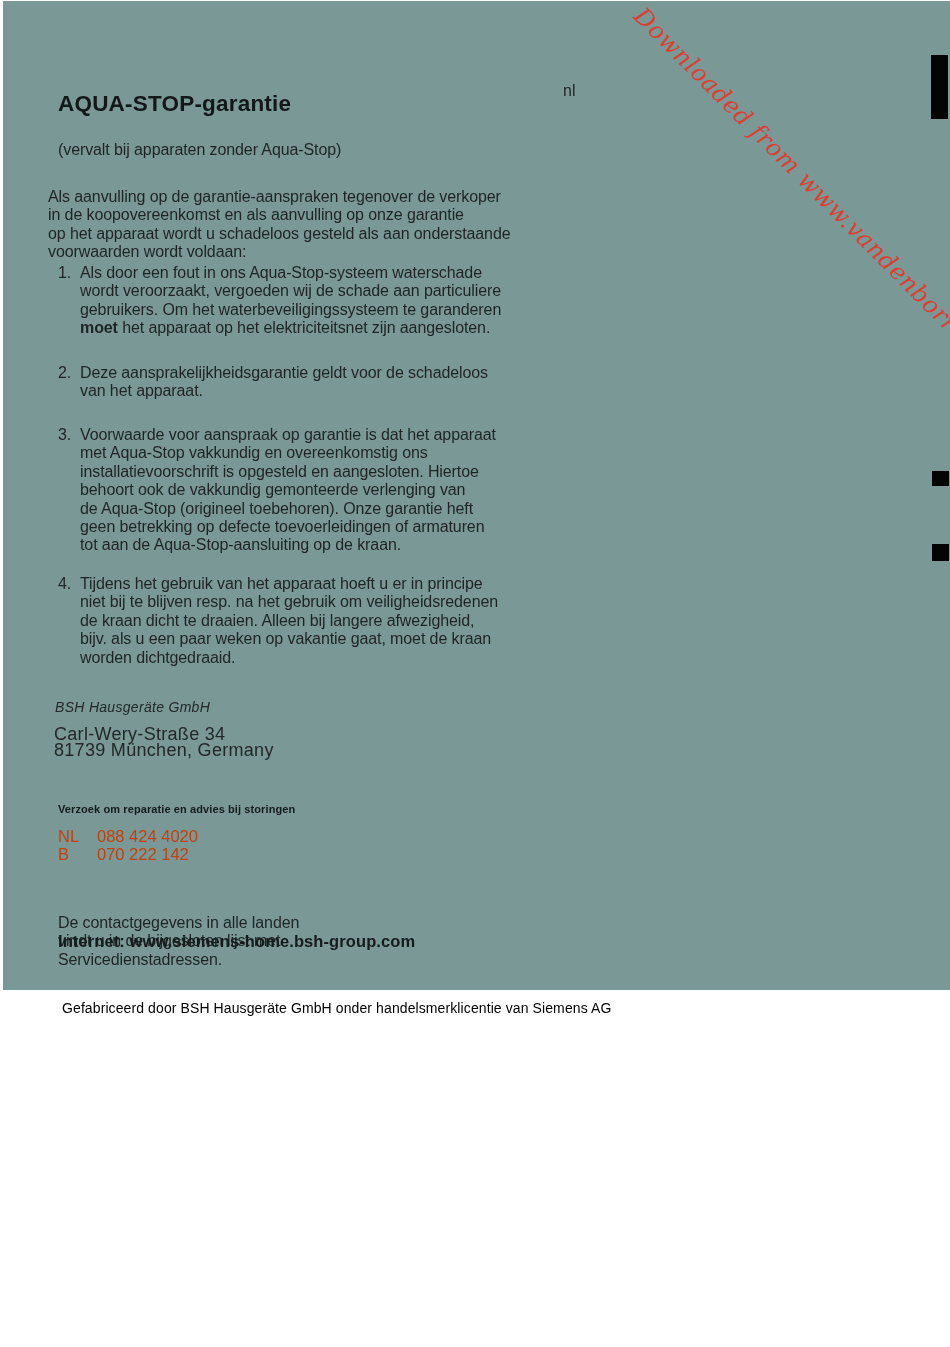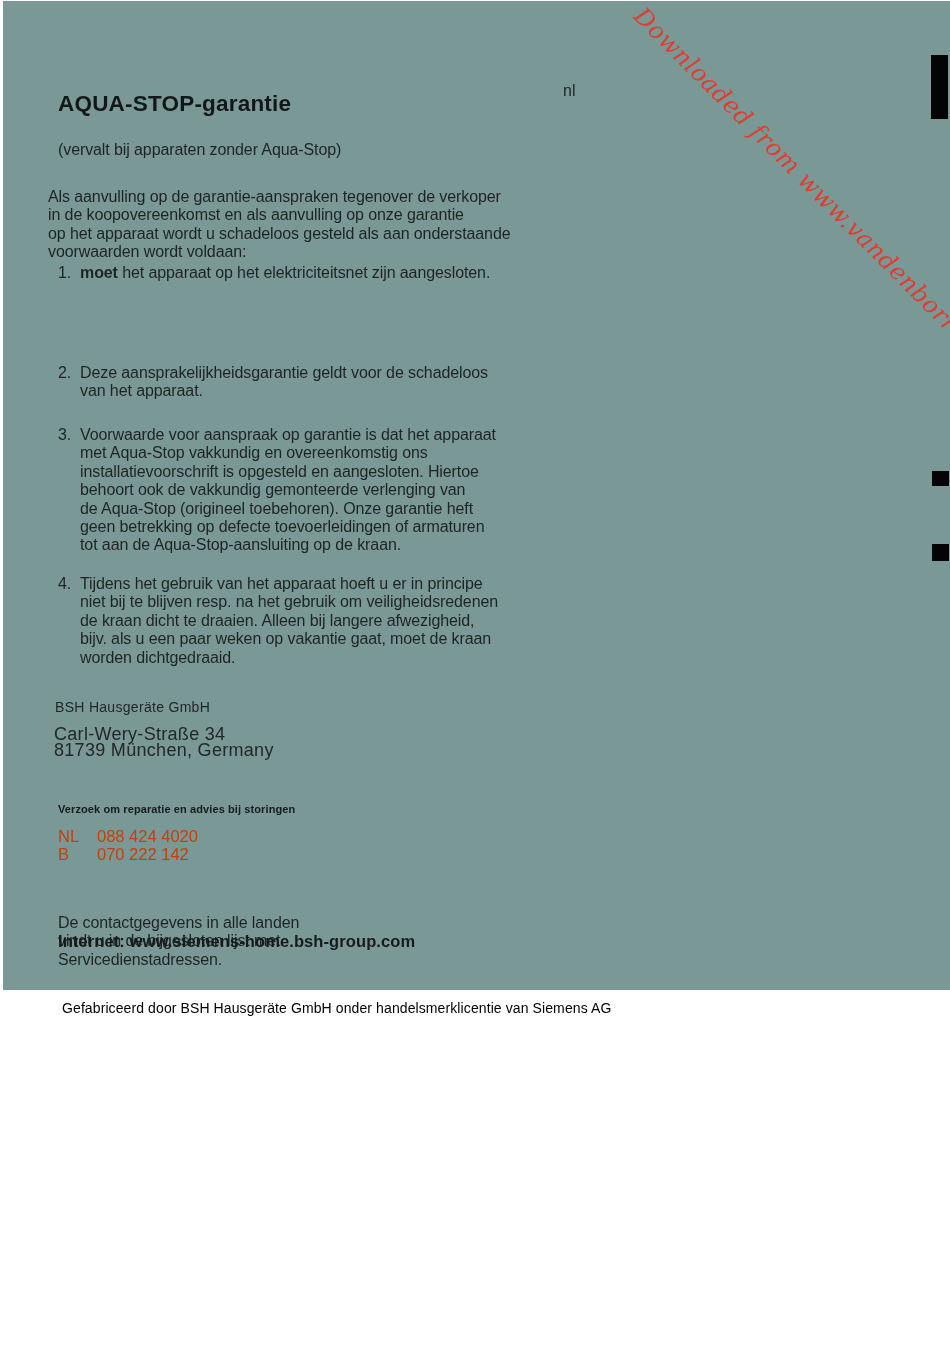--- a/index.html
+++ b/index.html
@@ -31,21 +31,21 @@
   .lang { left: 563px; top: 82px; font-size: 16px; color: #1e2423; }
   .subtitle { left: 58px; top: 125px; }
   .intro { left: 48px; top: 172px; }
   .item { display: flex; left: 58px; }
   .item-num { width: 22px; flex: none; }
   .item-1 { top: 264px; }
   .item-2 { top: 364px; }
   .item-3 { top: 426px; }
   .item-4 { top: 575px; }
   .b { font-weight: bold; text-align: center; }
-  .mfr { left: 55px; top: 699px; font-size: 14px; color: #222827; letter-spacing: 0.3px; }
+  .mfr { left: 55px; top: 699px; font-size: 14px; color: #222827; letter-spacing: 0.3px; font-style: italic; }
   .addr { left: 54px; top: 727px; font-size: 18px; line-height: 15.5px; color: #222827; letter-spacing: 0.3px; white-space: pre-line; }
   .svc-heading { left: 58px; top: 803px; font-size: 11px; font-weight: bold; color: #161b1c; letter-spacing: 0.1px; }
   .svc-phones { left: 58px; top: 827px; }
   .svc-row { line-height: 18.2px; font-size: 16.5px; color: #c2410c; }
   .cc { display: inline-block; width: 39px; }
   .svc-note { left: 58px; top: 866px; margin-top: 48px; }
   .internet { left: 58px; top: 932px; font-size: 16.5px; font-weight: bold; color: #161b1c; letter-spacing: 0.1px; text-align: center; }
   .footer { left: 62px; top: 1000px; font-size: 14px; color: #000000; letter-spacing: 0.1px; }
   .watermark {
     left: 648px; top: 2px;
@@ -79,21 +79,24 @@
   <h1 class="abs title">AQUA-STOP-garantie</h1>
   <span class="abs lang">nl</span>
 
   <p class="abs doc-text subtitle">(vervalt bij apparaten zonder Aqua-Stop)</p>
 
   <p class="abs doc-text intro">Als aanvulling op de garantie-aanspraken tegenover de verkoper
 in de koopovereenkomst en als aanvulling op onze garantie
 op het apparaat wordt u schadeloos gesteld als aan onderstaande
 voorwaarden wordt voldaan:</p>
 
-  <div class="abs doc-text item item-1"><span class="item-num">1.</span><div class="item-body"><span class="b">moet</span><span> het apparaat op het elektriciteitsnet zijn aangesloten.</span></div></div>
+  <div class="abs doc-text item item-1"><span class="item-num">1.</span><div class="item-body"><span>Als door een fout in ons Aqua-Stop-systeem waterschade
+wordt veroorzaakt, vergoeden wij de schade aan particuliere
+gebruikers. Om het waterbeveiligingssysteem te garanderen
+</span><span class="b">moet</span><span> het apparaat op het elektriciteitsnet zijn aangesloten.</span></div></div>
 
   <div class="abs doc-text item item-2"><span class="item-num">2.</span><div class="item-body"><span>Deze aansprakelijkheidsgarantie geldt voor de schadeloos
 van het apparaat.</span></div></div>
 
   <div class="abs doc-text item item-3"><span class="item-num">3.</span><div class="item-body"><span>Voorwaarde voor aanspraak op garantie is dat het apparaat
 met Aqua-Stop vakkundig en overeenkomstig ons
 installatievoorschrift is opgesteld en aangesloten. Hiertoe
 behoort ook de vakkundig gemonteerde verlenging van
 de Aqua-Stop (origineel toebehoren). Onze garantie heft
 geen betrekking op defecte toevoerleidingen of armaturen

